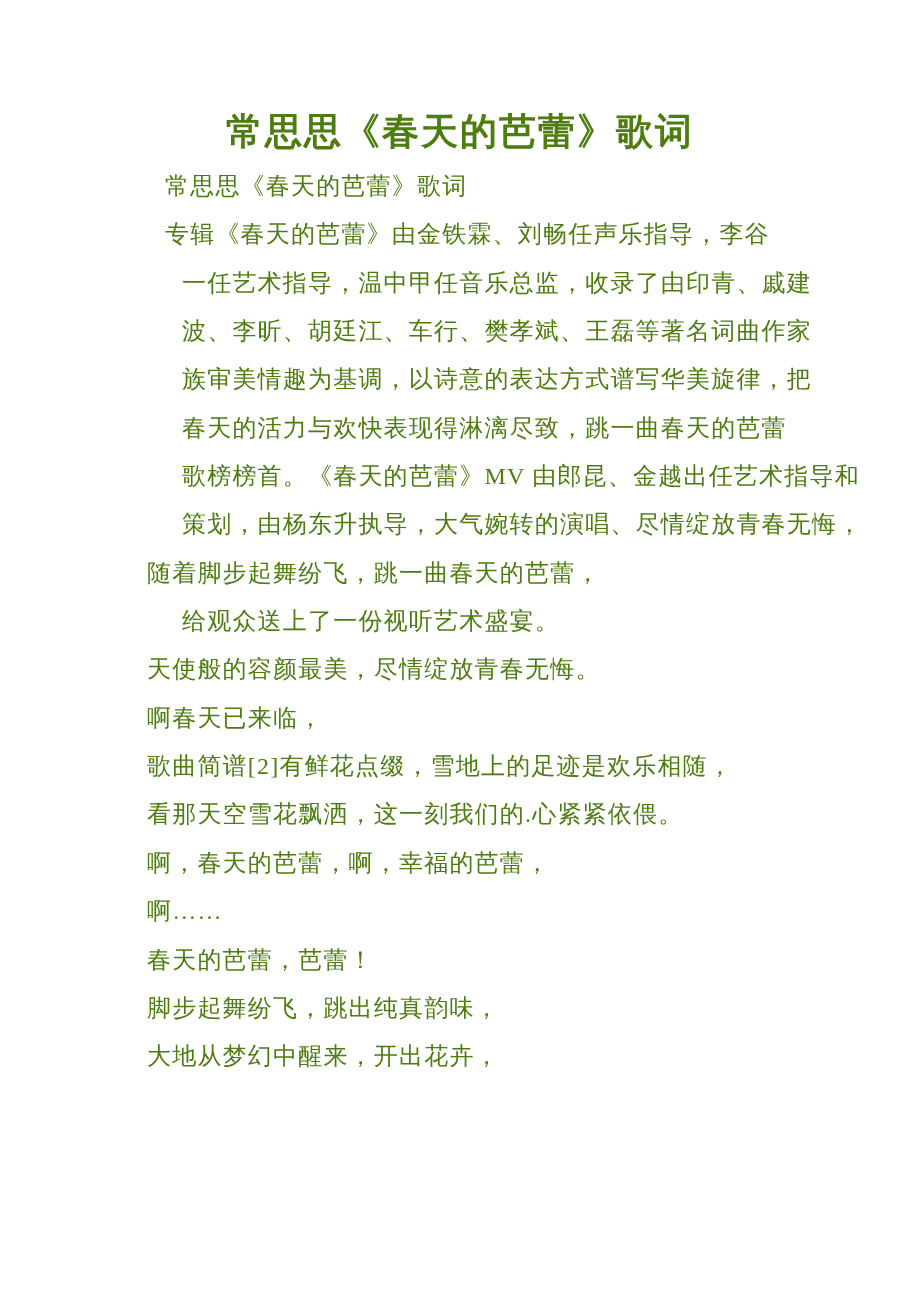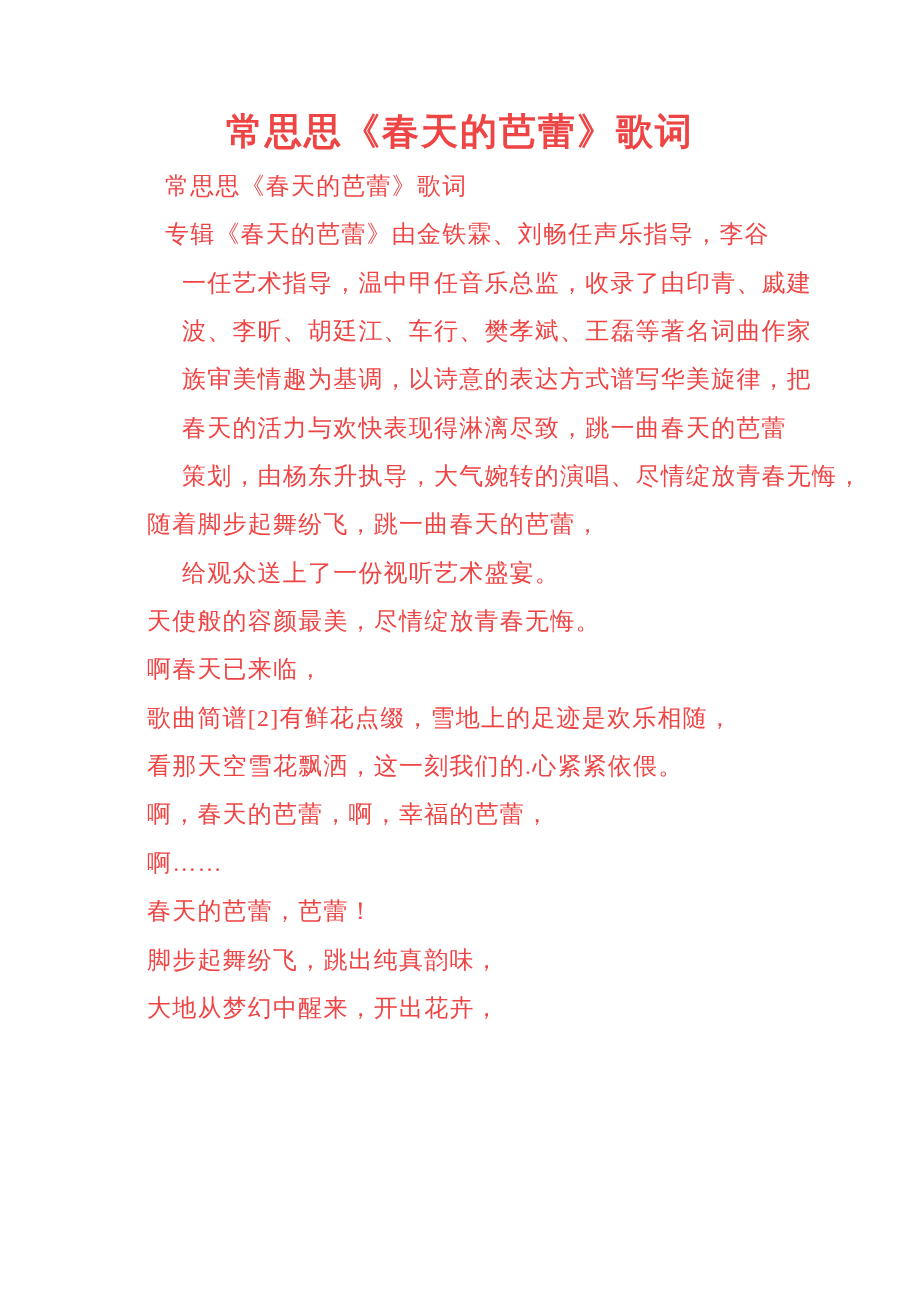--- a/index.html
+++ b/index.html
@@ -42,29 +42,30 @@
     white-space: nowrap;
     font-weight: normal;
   }
   .indent-para { padding-left: 25px; }
   .indent-lyric { padding-left: 7px; }
   .indent-none { padding-left: 0; margin-left: 42px; }
 </style>
 </head>
 <body>
 
-<div class="page" style="background: rgb(255, 255, 255); color: #ef4444;">
+<div class="page" style="background: rgb(255, 255, 255); color: #4d7c0f;">
   <h1 class="doc-title">常思思《春天的芭蕾》歌词</h1>
   <div class="doc-lines">
       <div class="line indent-para">常思思《春天的芭蕾》歌词</div>
       <div class="line indent-para">专辑《春天的芭蕾》由金铁霖、刘畅任声乐指导，李谷</div>
       <div class="line indent-none">一任艺术指导，温中甲任音乐总监，收录了由印青、戚建</div>
       <div class="line indent-none">波、李昕、胡廷江、车行、樊孝斌、王磊等著名词曲作家</div>
       <div class="line indent-none">族审美情趣为基调，以诗意的表达方式谱写华美旋律，把</div>
       <div class="line indent-none">春天的活力与欢快表现得淋漓尽致，跳一曲春天的芭蕾</div>
+      <div class="line indent-none">歌榜榜首。《春天的芭蕾》MV 由郎昆、金越出任艺术指导和</div>
       <div class="line indent-none">策划，由杨东升执导，大气婉转的演唱、尽情绽放青春无悔，</div>
       <div class="line indent-lyric">随着脚步起舞纷飞，跳一曲春天的芭蕾，</div>
       <div class="line indent-none">给观众送上了一份视听艺术盛宴。</div>
       <div class="line indent-lyric">天使般的容颜最美，尽情绽放青春无悔。</div>
       <div class="line indent-lyric">啊春天已来临，</div>
       <div class="line indent-lyric">歌曲简谱[2]有鲜花点缀，雪地上的足迹是欢乐相随，</div>
       <div class="line indent-lyric">看那天空雪花飘洒，这一刻我们的.心紧紧依偎。</div>
       <div class="line indent-lyric">啊，春天的芭蕾，啊，幸福的芭蕾，</div>
       <div class="line indent-lyric">啊……</div>
       <div class="line indent-lyric">春天的芭蕾，芭蕾！</div>

